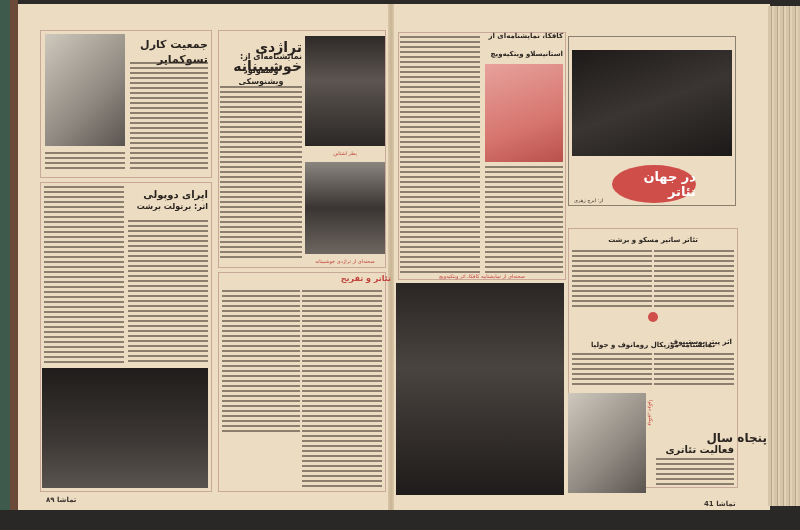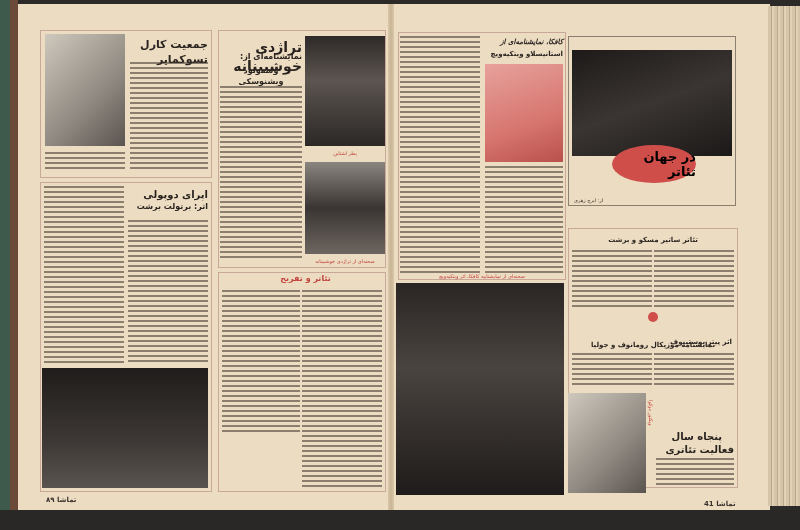--- a/index.html
+++ b/index.html
@@ -15,22 +15,22 @@
   .box { position: absolute; border: 1px solid #c9a89a; }
   .photo { position: absolute; background: #3a3634; overflow: hidden; }
   .photo.light { background: linear-gradient(135deg,#cfc8bd,#8f8880 60%,#5a5450); }
   .photo.red { background: linear-gradient(160deg,#e7a19c,#d7766f 60%,#b9504c); }
   .title { position: absolute; font-weight: bold; color: #2a2420; font-size: 11px; direction: rtl; text-align: right; line-height: 1.35; }
   .title.red { color: #c2443d; }
   .lines { position: absolute; overflow: hidden;
     background: repeating-linear-gradient(180deg, rgba(60,50,44,0.55) 0 2px, transparent 2px 5px); }
   .caption { position: absolute; font-size: 5px; color: #c2443d; direction: rtl; text-align: center; }
   .pgnum { position: absolute; font-size: 7px; color: #3a322c; font-weight: bold; }
-  .oval { position: absolute; background: #cf4e4a; border-radius: 50%; color: #000000; font-weight: bold; font-size: 13px;
-    display: flex; align-items: center; justify-content: center; direction: rtl; }
+  .oval { position: absolute; background: #cf4e4a; border-radius: 50%; color: #ffffff; font-weight: bold; font-size: 13px;
+    display: flex; align-items: center; justify-content: center; direction: rtl; margin-top: 20px; }
   .dot { position: absolute; width: 10px; height: 10px; border-radius: 50%; background: #cf4e4a; }
   .poster { position: absolute; background: #f2e6d2; }
 </style>
 </head>
 <body>
 
 <div class="binding-left"></div>
 <div class="binding-left2"></div>
 <div class="spread"></div>
 <div class="gutter"></div>
@@ -54,31 +54,31 @@
 <div class="caption" style="left:305px;top:258px;width:80px;">صحنه‌ای از تراژدی خوشبینانه</div>
 
 <div class="box" style="left:40px;top:182px;width:172px;height:310px;"></div>
 <div class="title" style="left:128px;top:188px;width:80px;font-size:10px;">اپرای دوپولی</div>
 <div class="title" style="left:128px;top:202px;width:80px;font-size:8px;">اثر: برتولت برشت</div>
 <div class="lines" style="left:128px;top:220px;width:80px;height:145px;"></div>
 <div class="lines" style="left:44px;top:186px;width:80px;height:178px;"></div>
 <div class="photo" style="left:42px;top:368px;width:166px;height:120px;background:linear-gradient(180deg,#1f1c1b,#3d3835 60%,#5a5450);"></div>
 
 <div class="box" style="left:218px;top:272px;width:168px;height:220px;"></div>
-<div class="title red" style="left:220px;top:274px;width:171px;text-align:center;font-size:8px;">تئاتر و تفریح</div>
+<div class="title red" style="left:220px;top:274px;width:171px;font-size:8px;">تئاتر و تفریح</div>
 <div class="lines" style="left:302px;top:290px;width:80px;height:198px;"></div>
 <div class="lines" style="left:222px;top:290px;width:78px;height:145px;"></div>
 
 <div class="pgnum" style="left:46px;top:496px;">
   <span>تماشا</span>
   <span>۸۹</span>
 </div>
 
 <div class="box" style="left:398px;top:32px;width:168px;height:248px;"></div>
-<div class="title" style="left:483px;top:38px;width:80px;font-size:7px;font-style:italic;">کافکا، نمایشنامه‌ای از</div>
+<div class="title" style="left:483px;top:32px;width:80px;font-size:7px;">کافکا، نمایشنامه‌ای از</div>
 <div class="title" style="left:483px;top:50px;width:80px;font-size:7px;">استانیسلاو ویتکیه‌ویچ</div>
 <div class="photo red" style="left:485px;top:64px;width:78px;height:98px;"></div>
 <div class="lines" style="left:485px;top:166px;width:78px;height:108px;"></div>
 <div class="lines" style="left:400px;top:36px;width:80px;height:238px;"></div>
 <div class="caption" style="left:400px;top:273px;width:164px;">صحنه‌ای از نمایشنامه کافکا، اثر ویتکیه‌ویچ</div>
 <div class="photo" style="left:396px;top:283px;width:168px;height:212px;background:linear-gradient(180deg,#2a2624,#4a4440 40%,#1e1b1a);"></div>
 
 <div class="box" style="left:568px;top:36px;width:168px;height:170px;border-color:#8a8070;"></div>
 <div class="poster" style="left:572px;top:50px;width:160px;height:106px;background:linear-gradient(160deg,#1d1a19 0%,#3a3532 50%,#1b1918 100%);"></div>
 <div class="oval" style="left:612px;top:145px;width:84px;height:38px;">در جهان تئاتر</div>
@@ -89,20 +89,20 @@
 <div class="lines" style="left:654px;top:250px;width:80px;height:60px;"></div>
 <div class="lines" style="left:572px;top:250px;width:80px;height:58px;"></div>
 <div class="dot" style="left:648px;top:312px;"></div>
 <div class="title" style="left:570px;top:341px;width:166px;text-align:center;font-size:7px;">نمایشنامه موزیکال رومانوف و جولیا</div>
 <div class="title" style="left:570px;top:338px;width:162px;text-align:right;font-size:7px;">اثر پیتر یوستینوف</div>
 <div class="lines" style="left:654px;top:353px;width:80px;height:34px;"></div>
 <div class="lines" style="left:572px;top:353px;width:80px;height:34px;"></div>
 
 <div class="photo light" style="left:568px;top:393px;width:78px;height:100px;"></div>
 <div class="caption" style="left:646px;top:400px;width:8px;writing-mode:vertical-rl;">ویکتور دوکوا</div>
-<div class="title" style="left:640px;top:430px;width:82px;font-size:10px;">پنجاه سال</div>
+<div class="title" style="left:685px;top:430px;width:82px;font-size:12px;">پنجاه سال</div>
 <div class="title" style="left:652px;top:443px;width:82px;font-size:10px;">فعالیت تئاتری</div>
 <div class="lines" style="left:656px;top:458px;width:78px;height:30px;"></div>
 
 <div class="pgnum" style="left:704px;top:500px;">
   <span>41</span>
   <span>تماشا</span>
 </div>
 
 </body></html>

